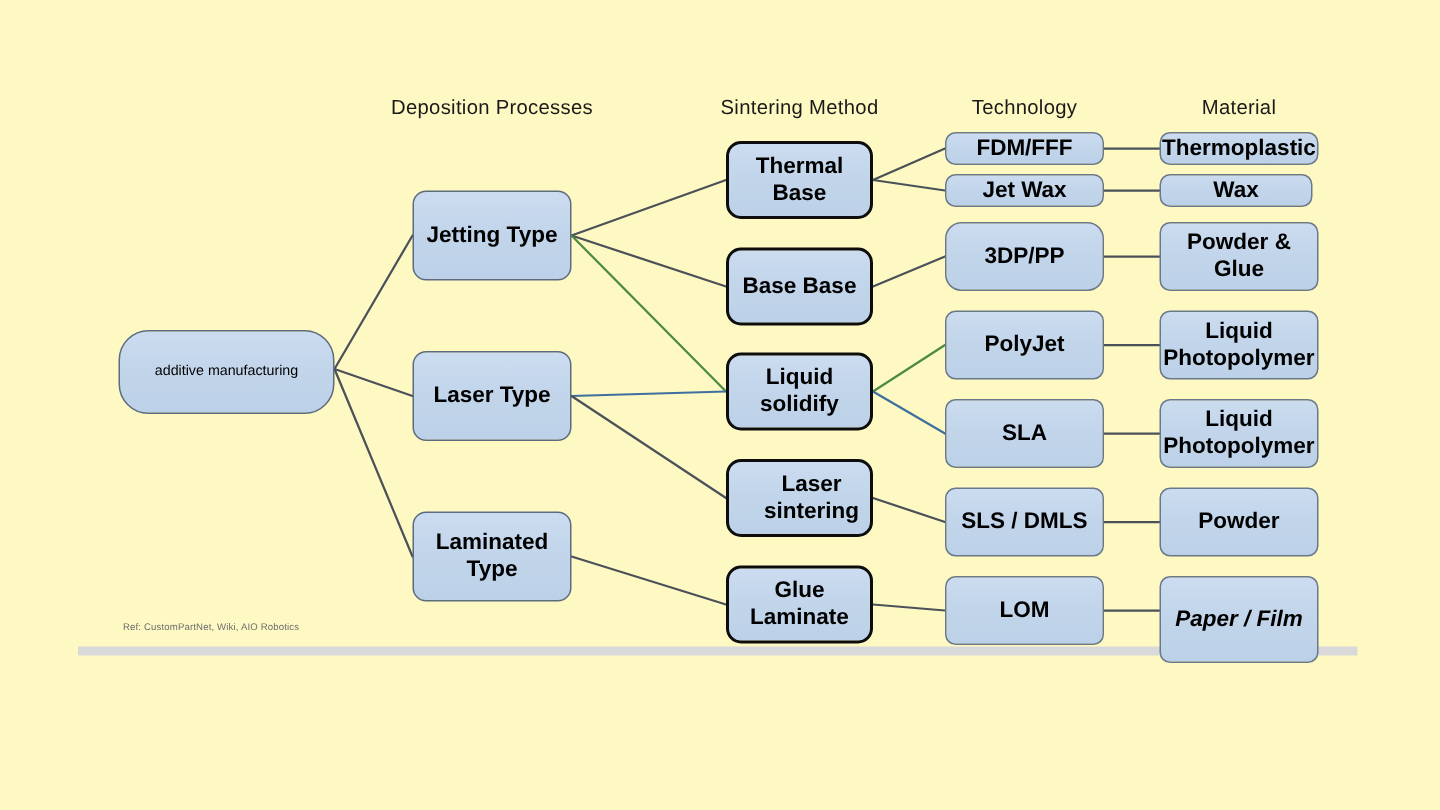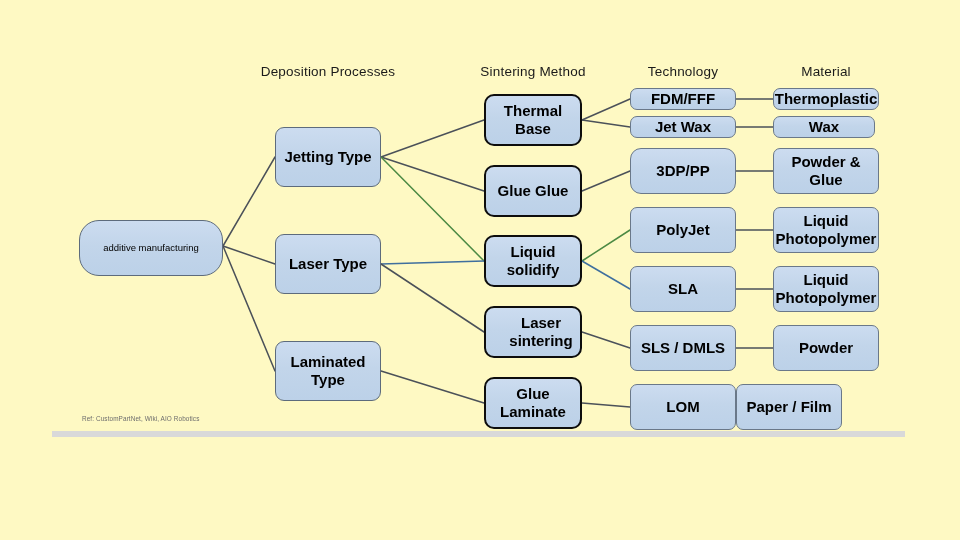--- a/index.html
+++ b/index.html
@@ -121,37 +121,37 @@
       <div class="col-header" style="left: 683px; top: 64px;">Technology</div>
       <div class="col-header" style="left: 826px; top: 64px;">Material</div>
     </div>
 
   <div id="nodes">
       <div class="node plain" style="left: 79px; top: 220px; width: 144px; height: 56px; border-radius: 20px;">additive manufacturing</div>
       <div class="node" style="left: 275px; top: 127px; width: 106px; height: 60px;">Jetting Type</div>
       <div class="node" style="left: 275px; top: 234px; width: 106px; height: 60px;">Laser Type</div>
       <div class="node" style="left: 275px; top: 341px; width: 106px; height: 60px;">Laminated Type</div>
       <div class="node strong-border" style="left: 484px; top: 94px; width: 98px; height: 52px;">Thermal Base</div>
-      <div class="node strong-border" style="left: 484px; top: 165px; width: 98px; height: 52px;">Glue Glue</div>
+      <div class="node strong-border" style="left: 484px; top: 165px; width: 98px; height: 52px;">Base Base</div>
       <div class="node strong-border" style="left: 484px; top: 235px; width: 98px; height: 52px;">Liquid solidify</div>
       <div class="node strong-border" style="left: 484px; top: 306px; width: 98px; height: 52px; padding-left: 20px;">Laser sintering</div>
       <div class="node strong-border" style="left: 484px; top: 377px; width: 98px; height: 52px;">Glue Laminate</div>
       <div class="node thin-border" style="left: 630px; top: 88px; width: 106px; height: 22px;">FDM/FFF</div>
       <div class="node thin-border" style="left: 630px; top: 116px; width: 106px; height: 22px;">Jet Wax</div>
       <div class="node thin-border" style="left: 630px; top: 148px; width: 106px; height: 46px; border-radius: 11px;">3DP/PP</div>
       <div class="node thin-border" style="left: 630px; top: 207px; width: 106px; height: 46px;">PolyJet</div>
       <div class="node thin-border" style="left: 630px; top: 266px; width: 106px; height: 46px;">SLA</div>
       <div class="node thin-border" style="left: 630px; top: 325px; width: 106px; height: 46px;">SLS / DMLS</div>
       <div class="node thin-border" style="left: 630px; top: 384px; width: 106px; height: 46px;">LOM</div>
       <div class="node thin-border" style="left: 773px; top: 88px; width: 106px; height: 22px;">Thermoplastic</div>
       <div class="node thin-border" style="left: 773px; top: 116px; width: 102px; height: 22px;">Wax</div>
       <div class="node thin-border" style="left: 773px; top: 148px; width: 106px; height: 46px;">Powder &amp; Glue</div>
       <div class="node thin-border" style="left: 773px; top: 207px; width: 106px; height: 46px;">Liquid<br>Photopolymer</div>
       <div class="node thin-border" style="left: 773px; top: 266px; width: 106px; height: 46px;">Liquid<br>Photopolymer</div>
       <div class="node thin-border" style="left: 773px; top: 325px; width: 106px; height: 46px;">Powder</div>
-      <div class="node thin-border" style="left: 736px; top: 384px; width: 106px; height: 46px;">Paper / Film</div>
+      <div class="node thin-border" style="left: 773px; top: 384px; width: 106px; height: 58px; font-style: italic;">Paper / Film</div>
     </div>
 
   <div id="footnote" style="left: 82px; top: 415px;">Ref: CustomPartNet, Wiki, AIO Robotics</div>
 
   <div id="bottom-bar" style="left: 52px; top: 431px; width: 853px; height: 6px; background: rgb(217, 217, 217);"></div>
 
 </div>
 
 </body></html>

